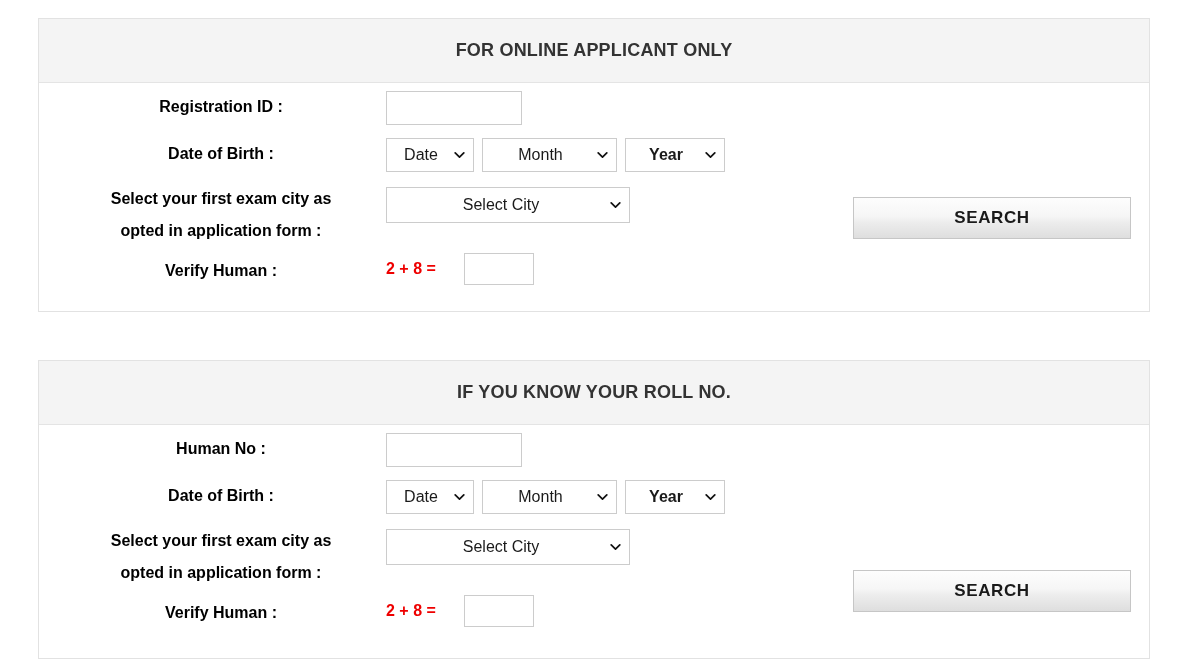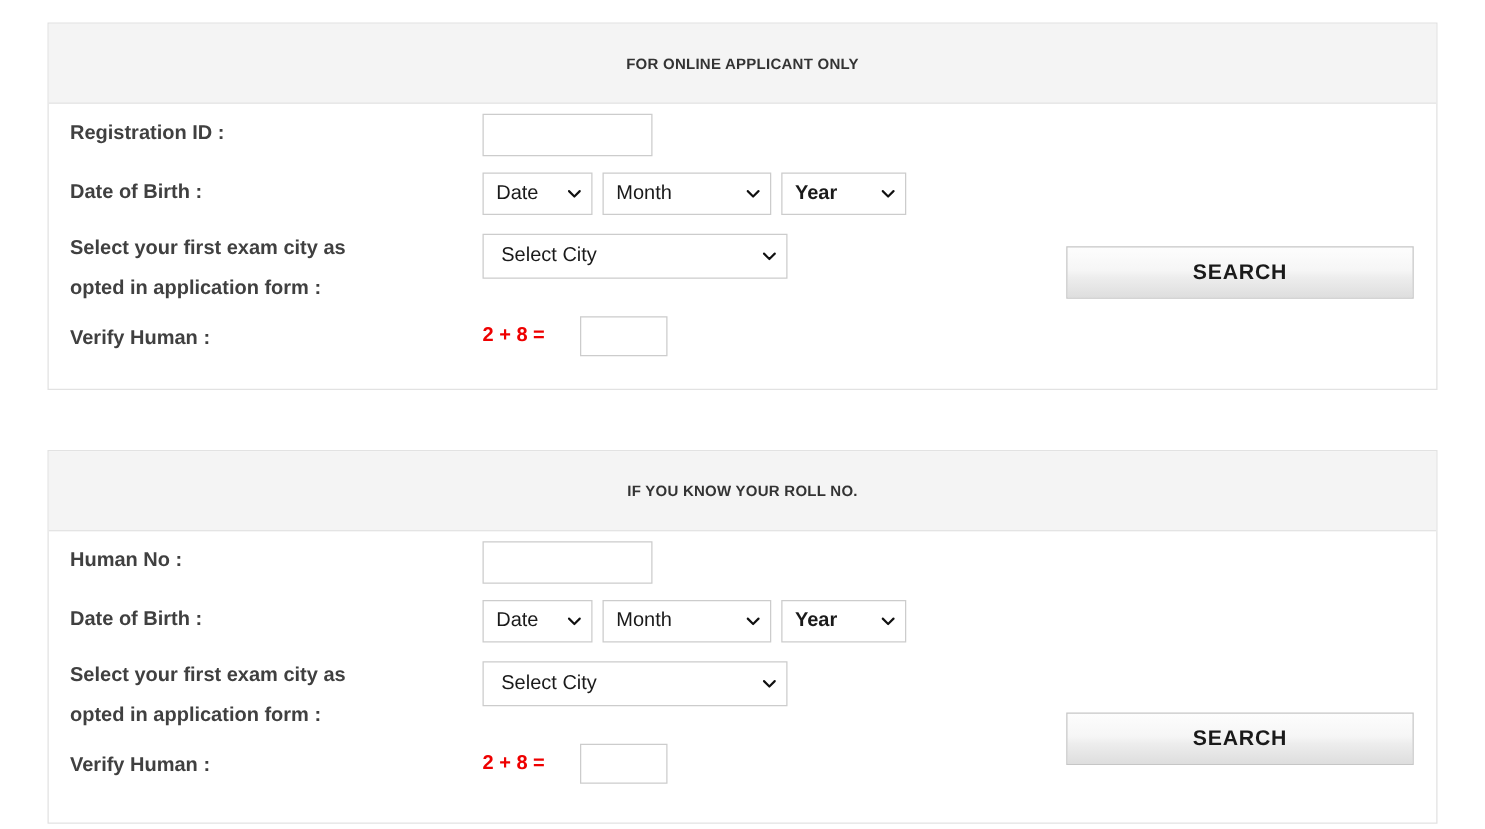--- a/index.html
+++ b/index.html
@@ -36,21 +36,21 @@
   .panel-header {
     height: 64px;
     background: #f4f4f4;
     border-bottom: 1px solid #e4e4e4;
     display: flex;
     align-items: center;
     justify-content: center;
     box-sizing: border-box;
   }
   .panel-title {
-    font-size: 12px;
+    font-size: 18px;
     font-weight: bold;
     color: #333333;
     letter-spacing: 0.2px;
     text-align: center;
   }
 
   .panel-body {
     position: relative;
     height: calc(100% - 64px);
   }
@@ -67,24 +67,25 @@
     align-items: flex-start;
     min-height: 47px;
   }
   .row-city { min-height: 66px; }
 
   .lbl {
     width: 330px;
     flex: 0 0 330px;
     font-size: 16px;
     font-weight: bold;
-    color: #404040;
+    color: #000000;
     line-height: 25px;
     padding-top: 11px;
     box-sizing: border-box;
+    text-align: center;
   }
   .lbl-two-line { line-height: 32px; padding-top: 6px; }
 
   .ctrls {
     display: flex;
     align-items: center;
     gap: 8px;
     padding-top: 8px;
   }
   .ctrls-city { padding-top: 10px; }
@@ -118,20 +119,21 @@
     box-sizing: border-box;
     height: 34px;
   }
   .sel .sel-text {
     display: block;
     font-size: 16px;
     color: #1a1a1a;
     line-height: 32px;
     padding: 0 28px 0 10px;
     white-space: nowrap;
+    text-align: center;
   }
   .sel .caret {
     position: absolute;
     right: 8px;
     top: 50%;
     transform: translateY(-50%);
     width: 11px;
     height: 11px;
     pointer-events: none;
   }

